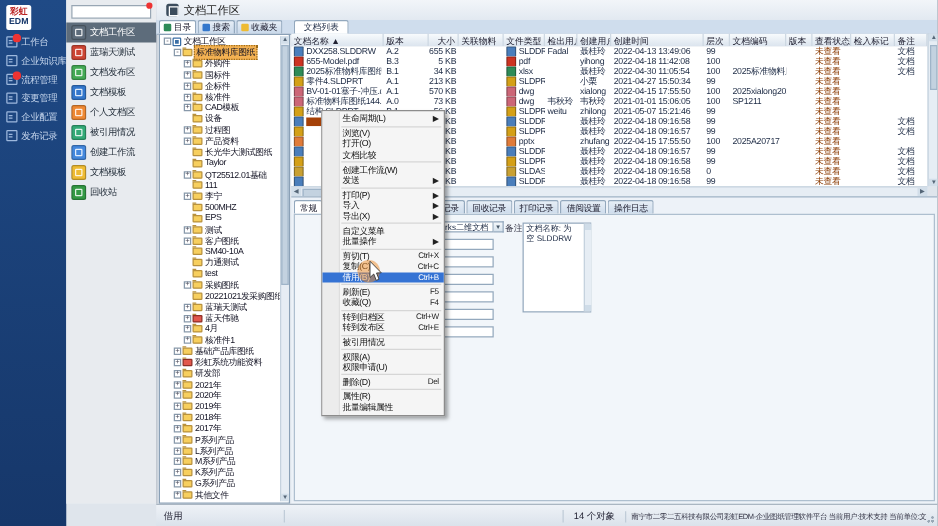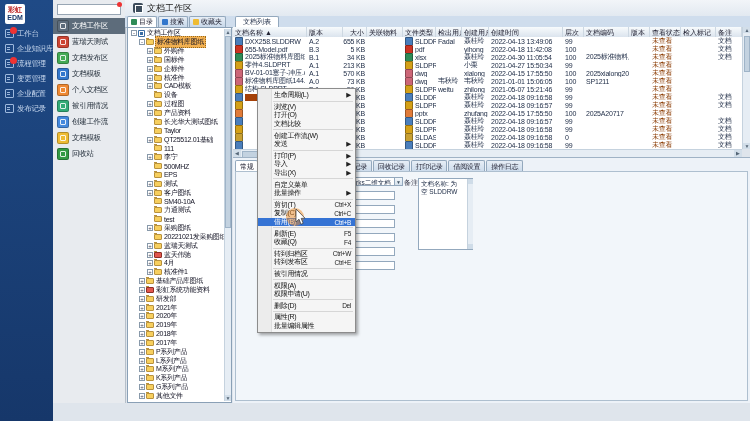--- a/index.html
+++ b/index.html
@@ -840,20 +840,27 @@
             <span class="fbox"></span>
           </div>
         </div>
       <div class="notelb">备注</div>
       <div class="notebox">文档名称: 为
 空 SLDDRW</div>
       <div class="note-sb"></div>
     </div>
   </div>
 
+  <div class="statusbar">
+    <div class="st-left">借用</div>
+    <div class="st-fill"></div>
+    <div class="st-count">14 个对象</div>
+    <div class="st-info">南宁市二零二五科技有限公司彩虹EDM-企业图纸管理软件平台  当前用户:技术支持  当前单位:文件单位</div>
+    <div class="grip"></div>
+  </div>
 
 
   <div class="ctx" id="ctxmenu">
       <div class="mi">
         <span>生命周期(L)</span>
         <span class="sc">▶</span>
       </div>
       <div class="msep"></div>
       <div class="mi">
         <span>浏览(V)</span>

